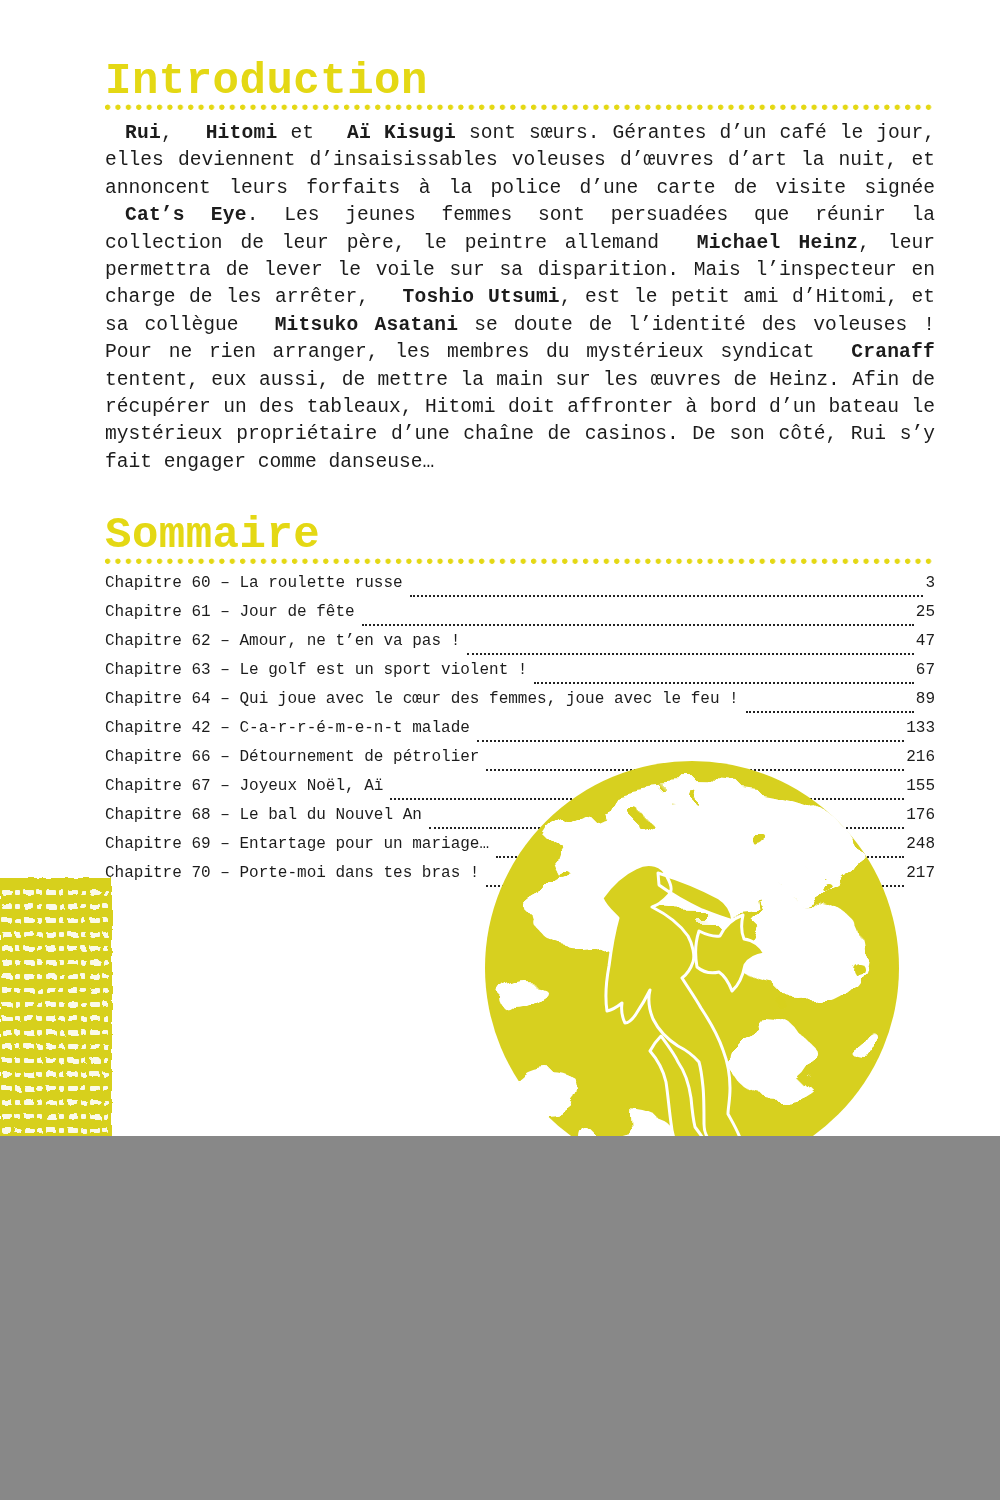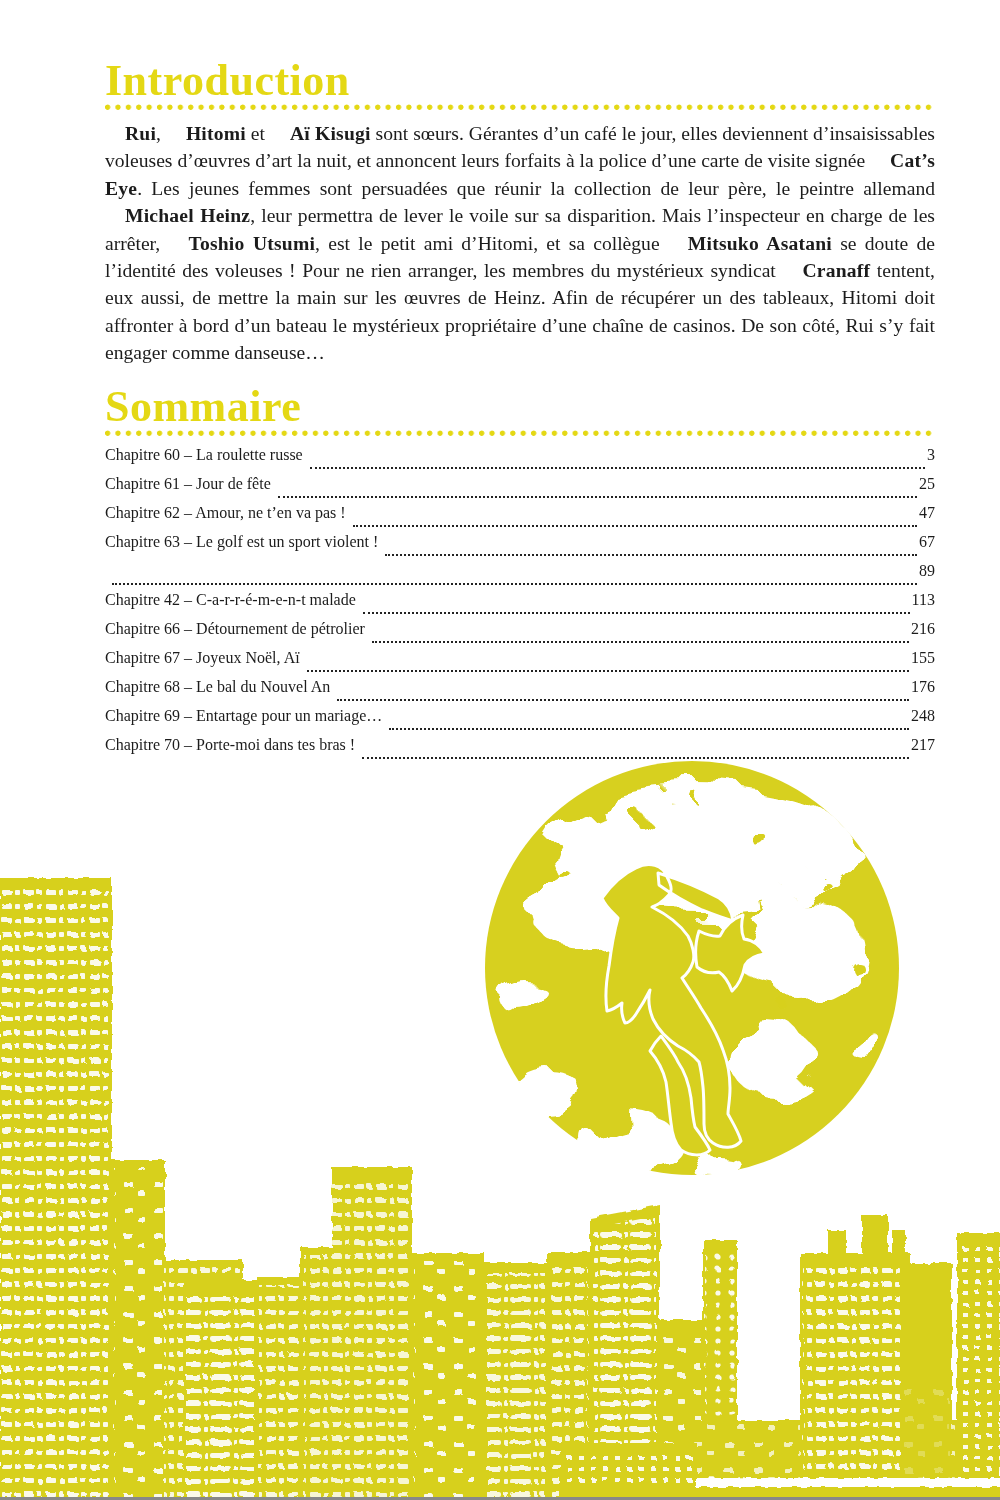--- a/index.html
+++ b/index.html
@@ -3,38 +3,38 @@
 <meta charset="utf-8">
 <style>
   :root{
     --accent:#e4d814;
     --art:#d7d01f;
     --ink:#1c1c1c;
     --bg:#ffffff;
   }
   html,body{margin:0;padding:0;background:#888;}
   .page{
-    position:relative;width:1000px;height:1497px;background:var(--bg);
-    overflow:hidden;font-family:Liberation Serif, serif;color:var(--ink);
+    position:relative;width:1000px;height:1136px;background:var(--bg);
+    overflow:hidden;font-family:Liberation Mono, monospace;color:var(--ink);
   }
   .textblock{position:absolute;left:105px;top:58px;width:830px;}
   h1,h2{
     margin:0;font-size:44px;line-height:46px;font-weight:bold;color:var(--accent);
     letter-spacing:.5px;
   }
   .dotrule{
     height:7px;margin:0 0 9px 0;
     background-image:radial-gradient(circle at 2.6px 3.2px, var(--accent) 2.3px, rgba(0,0,0,0) 3px);
     background-size:10.4px 7px;background-repeat:repeat-x;
   }
   .intro-p{
     margin:3px 0 0 0;font-size:19.6px;line-height:27.4px;text-align:justify;
   }
   .intro-p b{letter-spacing:.2px;margin-left:20px;}
-  h2{margin-top:17px;}
+  h2{margin-top:36px;}
   .toc{margin-top:5px;font-size:16px;}
   .toc-row{display:flex;align-items:baseline;height:29px;}
   .toc-label{white-space:nowrap;}
   .toc-leader{
     flex:1;align-self:flex-end;margin:0 2px 6px 7px;
     border-bottom:2.6px dotted #222;
   }
   .toc-page{white-space:nowrap;text-align:right;}
   .artwork{position:absolute;left:0;top:760px;width:1000px;height:740px;}
   .y{fill:var(--art);}
@@ -71,27 +71,28 @@
           <span class="toc-label">Chapitre 62 – Amour, ne t’en va pas !</span>
           <span class="toc-leader"></span>
           <span class="toc-page">47</span>
         </div>
         <div class="toc-row">
           <span class="toc-label">Chapitre 63 – Le golf est un sport violent !</span>
           <span class="toc-leader"></span>
           <span class="toc-page">67</span>
         </div>
         <div class="toc-row">
+          <span class="toc-label">Chapitre 64 – Qui joue avec le cœur des femmes, joue avec le feu !</span>
           <span class="toc-leader"></span>
           <span class="toc-page">89</span>
         </div>
         <div class="toc-row">
           <span class="toc-label">Chapitre 42 – C-a-r-r-é-m-e-n-t malade</span>
           <span class="toc-leader"></span>
-          <span class="toc-page">113</span>
+          <span class="toc-page">133</span>
         </div>
         <div class="toc-row">
           <span class="toc-label">Chapitre 66 – Détournement de pétrolier</span>
           <span class="toc-leader"></span>
           <span class="toc-page">216</span>
         </div>
         <div class="toc-row">
           <span class="toc-label">Chapitre 67 – Joyeux Noël, Aï</span>
           <span class="toc-leader"></span>
           <span class="toc-page">155</span>

